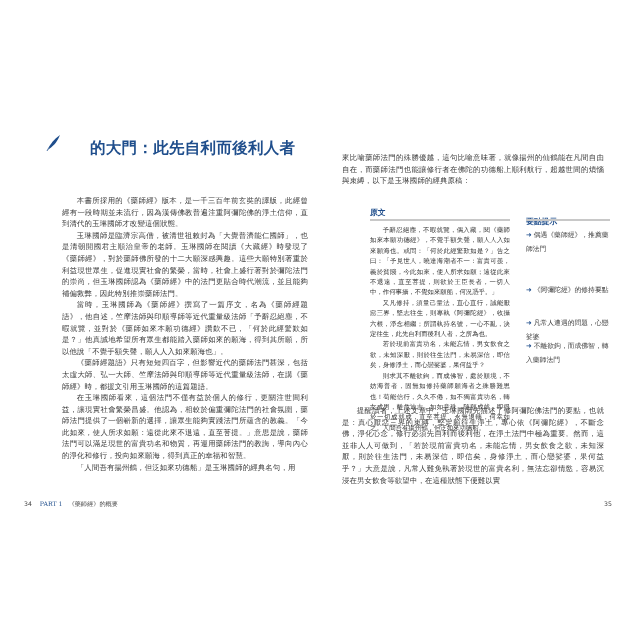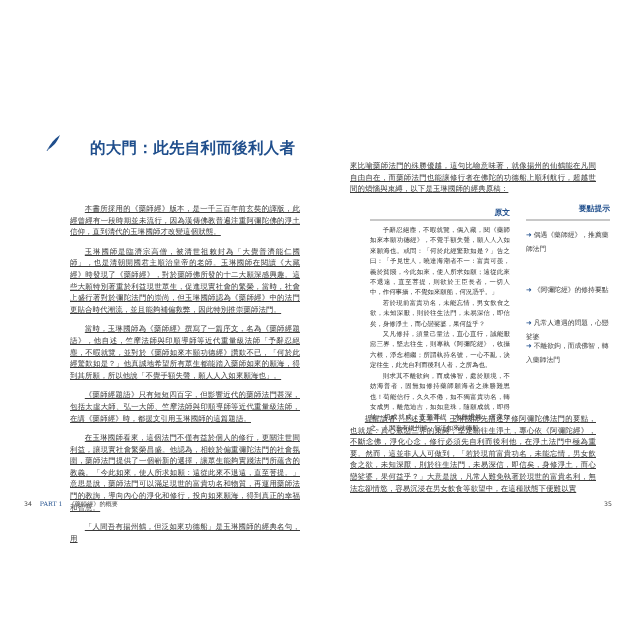--- a/index.html
+++ b/index.html
@@ -12,30 +12,30 @@
   .title-wrap { position: absolute; left: 46px; top: 138px; width: 260px; }
   .leaf-icon { position: absolute; left: 0px; top: -4px; width: 16px; height: 18px; }
   .title-line { font-family: "DejaVu Serif", serif; font-weight: bold; color: #1f4e8c;
                 font-size: 15.5px; line-height: 20px; white-space: nowrap; letter-spacing: 0.3px; }
   .title-line1 { padding-left: 10px; }
   .title-line2 { padding-left: 44px; }
   .title-num { color: #1f4e8c; }
 
   .body-text { position: absolute; font-family: "DejaVu Sans", sans-serif; font-size: 7.4px;
                line-height: 11.6px; color: #3a3a3a; text-align: justify; letter-spacing: 0.15px; }
-  .body-text p { margin: 8px; text-indent: 2em; text-decoration: underline; }
+  .body-text p { margin: 0; text-indent: 2em; }
   .left-body { left: 62px; top: 195px; width: 246px; }
 
   .right-intro { left: 342px; top: 152px; width: 262px; }
   .right-after { left: 342px; top: 405px; width: 262px; }
 
   .table-head { position: absolute; font-family: "DejaVu Sans", sans-serif; font-weight: bold;
-                font-size: 7.8px; color: #1f4e8c; text-align: right; }
+                font-size: 7.8px; color: #1f4e8c; text-align: left; }
   .th-orig { left: 370px; top: 207px; width: 140px; }
-  .th-key { left: 526px; top: 203px; width: 84px; }
+  .th-key { left: 526px; top: 216px; width: 84px; }
   .rule { position: absolute; height: 2px; background: #c8c8c8; }
   .rule-orig { left: 370px; top: 219px; width: 140px; }
   .rule-key { left: 526px; top: 219px; width: 84px; }
 
   .quote { position: absolute; left: 370px; top: 225px; width: 140px; font-family: "DejaVu Serif", serif;
            font-size: 6.4px; line-height: 10.4px; color: #333; text-align: justify; }
   .quote p { margin: 0; text-indent: 2em; }
 
   .key-item { position: absolute; left: 526px; width: 84px; font-family: "DejaVu Sans", sans-serif;
               font-size: 6.8px; line-height: 14px; color: #3a3a3a; }
@@ -80,22 +80,22 @@
   <p style="text-indent:0">來比喻藥師法門的殊勝優越，這句比喻意味著，就像揚州的仙鶴能在凡間自由自在，而藥師法門也能讓修行者在佛陀的功德船上順利航行，超越世間的煩惱與束縛，以下是玉琳國師的經典原稿：</p>
 </div>
 
 <div class="table-head th-orig">原文</div>
 <div class="table-head th-key">要點提示</div>
 <div class="rule rule-orig"></div>
 <div class="rule rule-key"></div>
 
 <div class="quote">
   <p>予辭忍絕塵，不暇就覽，偶入藏，閱《藥師如來本願功德經》，不覺手額失聲，願人人入如來願海也。或問：「何於此經驚歎如是？」告之曰：「予見世人，曉達海潮者不一：富貴可羨，義於貧賤，今此如來，使人所求如願；遠從此來不退遠，直至菩提，則欲於王臣長者，一切人中，作何事攝，不覺如來願船，何況憑乎。」</p>
+  <p>又凡修持，須量己量法，直心直行，誠能厭惡三界，堅志往生，則專執《阿彌陀經》，收攝六根，淨念相繼；所謂執持名號，一心不亂，決定往生，此先自利而後利人者，之所為也。</p>
   <p>若於現前富貴功名，未能忘情，男女飲食之欲，未知深厭，則於往生法門，未易深信，即信矣，身修淨土，而心戀娑婆，果何益乎？</p>
-  <p>又凡修持，須量己量法，直心直行，誠能厭惡三界，堅志往生，則專執《阿彌陀經》，收攝六根，淨念相繼；所謂執持名號，一心不亂，決定往生，此先自利而後利人者，之所為也。</p>
   <p>則求其不離欲鉤，而成佛智，處於順境，不妨海普者，固無如修持藥師願海者之殊勝難思也！苟能信行，久久不倦，如不獨富貴功名，轉女成男，離危迪吉，如如意珠，隨願成就，即得於一切成就成，直至菩提，永無退轉，何幸如之。人間吾有揚州鶴，但泛如來功德船。</p>
 </div>
 
 <div class="key-item" style="top:228px">
   <span class="key-arrow">➜</span><span>偶遇《藥師經》，推薦藥師法門</span>
 </div>
 <div class="key-item" style="top:283px">
   <span class="key-arrow">➜</span><span>《阿彌陀經》的修持要點</span>
 </div>
 <div class="key-item" style="top:316px">

